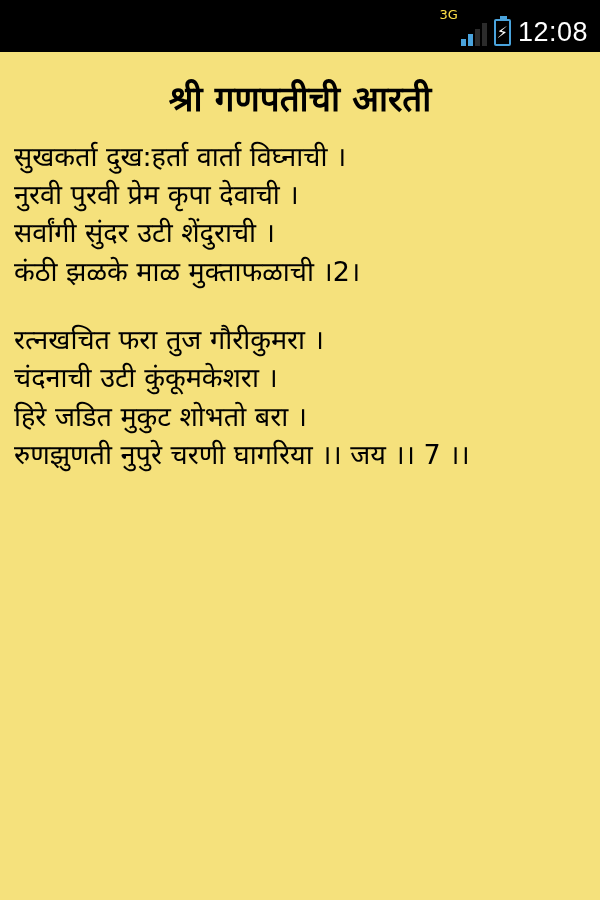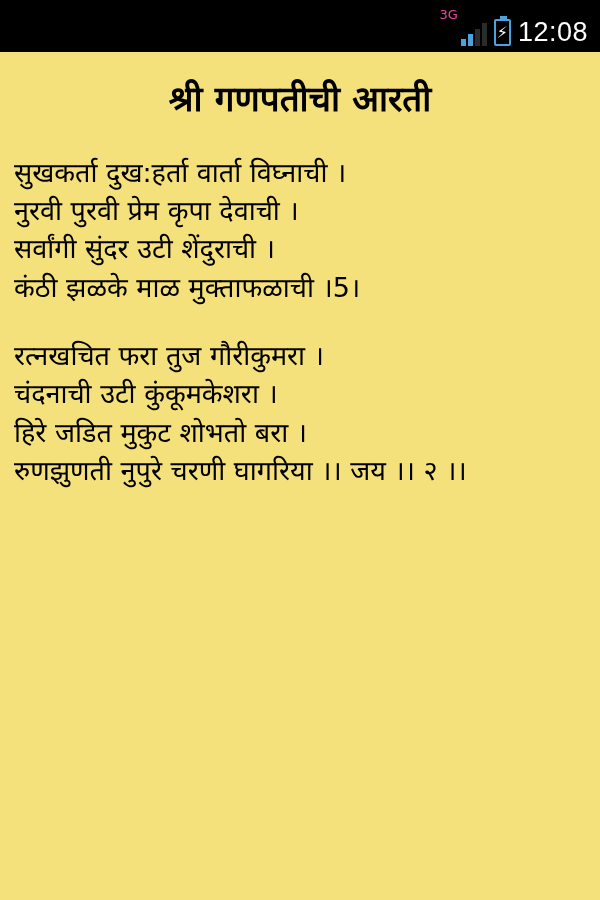--- a/index.html
+++ b/index.html
@@ -28,21 +28,21 @@
   }
   .status-right {
     display: flex;
     align-items: flex-end;
     gap: 7px;
     height: 100%;
     padding-bottom: 6px;
   }
   .net-type {
     font-size: 13px;
-    color: #ec4899;
+    color: #fde047;
     line-height: 1;
     align-self: flex-start;
     margin-top: 8px;
     margin-right: -4px;
   }
   .signal {
     display: flex;
     align-items: flex-end;
     gap: 2px;
     height: 26px;
@@ -92,21 +92,21 @@
     padding: 26px 14px 0 14px;
     height: calc(900px - 52px);
     overflow: hidden;
   }
   .title {
     text-align: center;
     font-size: 35px;
     font-weight: bold;
     color: #000000;
     line-height: 1.25;
-    margin-bottom: 32px;
+    margin-bottom: 16px;
     font-family: "DejaVu Sans", sans-serif;
   }
   .verse {
     font-size: 27px;
     color: #000000;
     line-height: 1.42;
     font-family: "DejaVu Sans", sans-serif;
     margin-bottom: 30px;
     white-space: pre-wrap;
   }
@@ -131,20 +131,20 @@
         </span>
       <span class="clock">12:08</span>
     </div>
   </div>
 
   <div class="content">
     <div class="title">श्री गणपतीची आरती</div>
     <div class="verse">सुखकर्ता दुख:हर्ता वार्ता विघ्नाची ।
 नुरवी पुरवी प्रेम कृपा देवाची ।
 सर्वांगी सुंदर उटी शेंदुराची ।
-कंठी झळके माळ मुक्ताफळाची ।5।</div>
+कंठी झळके माळ मुक्ताफळाची ।2।</div>
     <div class="verse">रत्नखचित फरा तुज गौरीकुमरा ।
 चंदनाची उटी कुंकूमकेशरा ।
 हिरे जडित मुकुट शोभतो बरा ।
-रुणझुणती नुपुरे चरणी घागरिया ।। जय ।। २ ।।</div>
+रुणझुणती नुपुरे चरणी घागरिया ।। जय ।। 7 ।।</div>
   </div>
 
 </div>
 
 </body></html>

